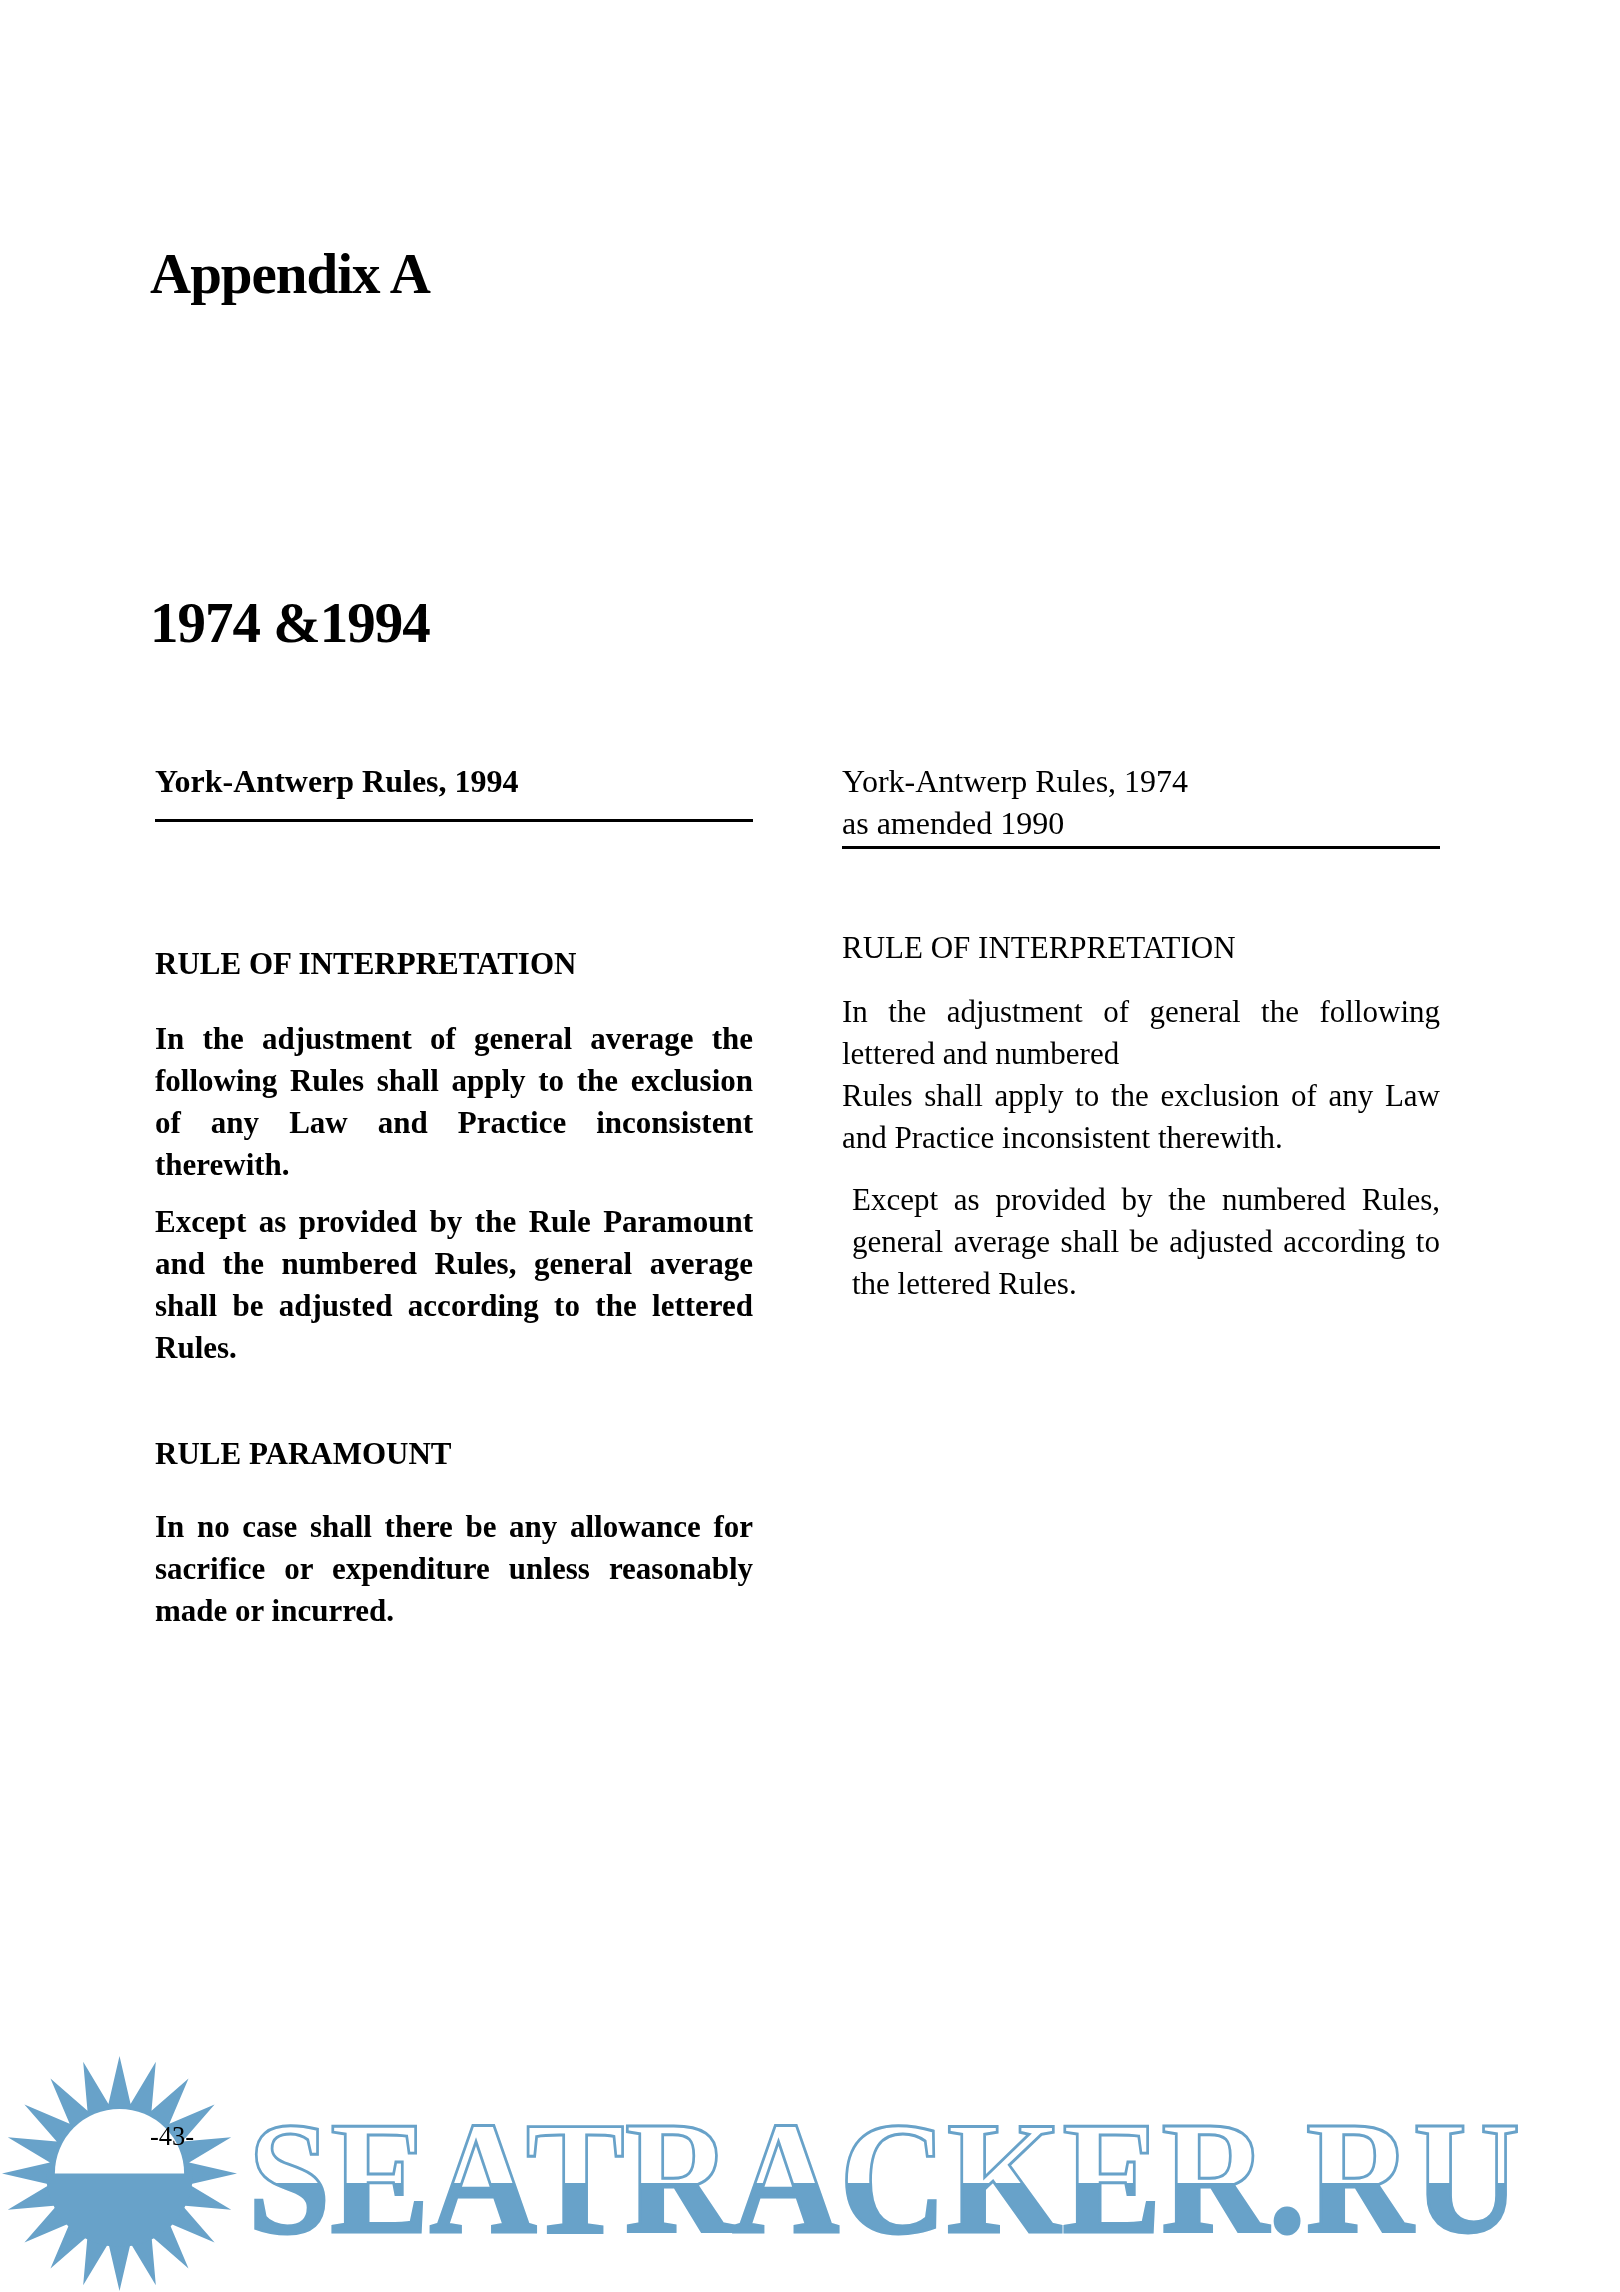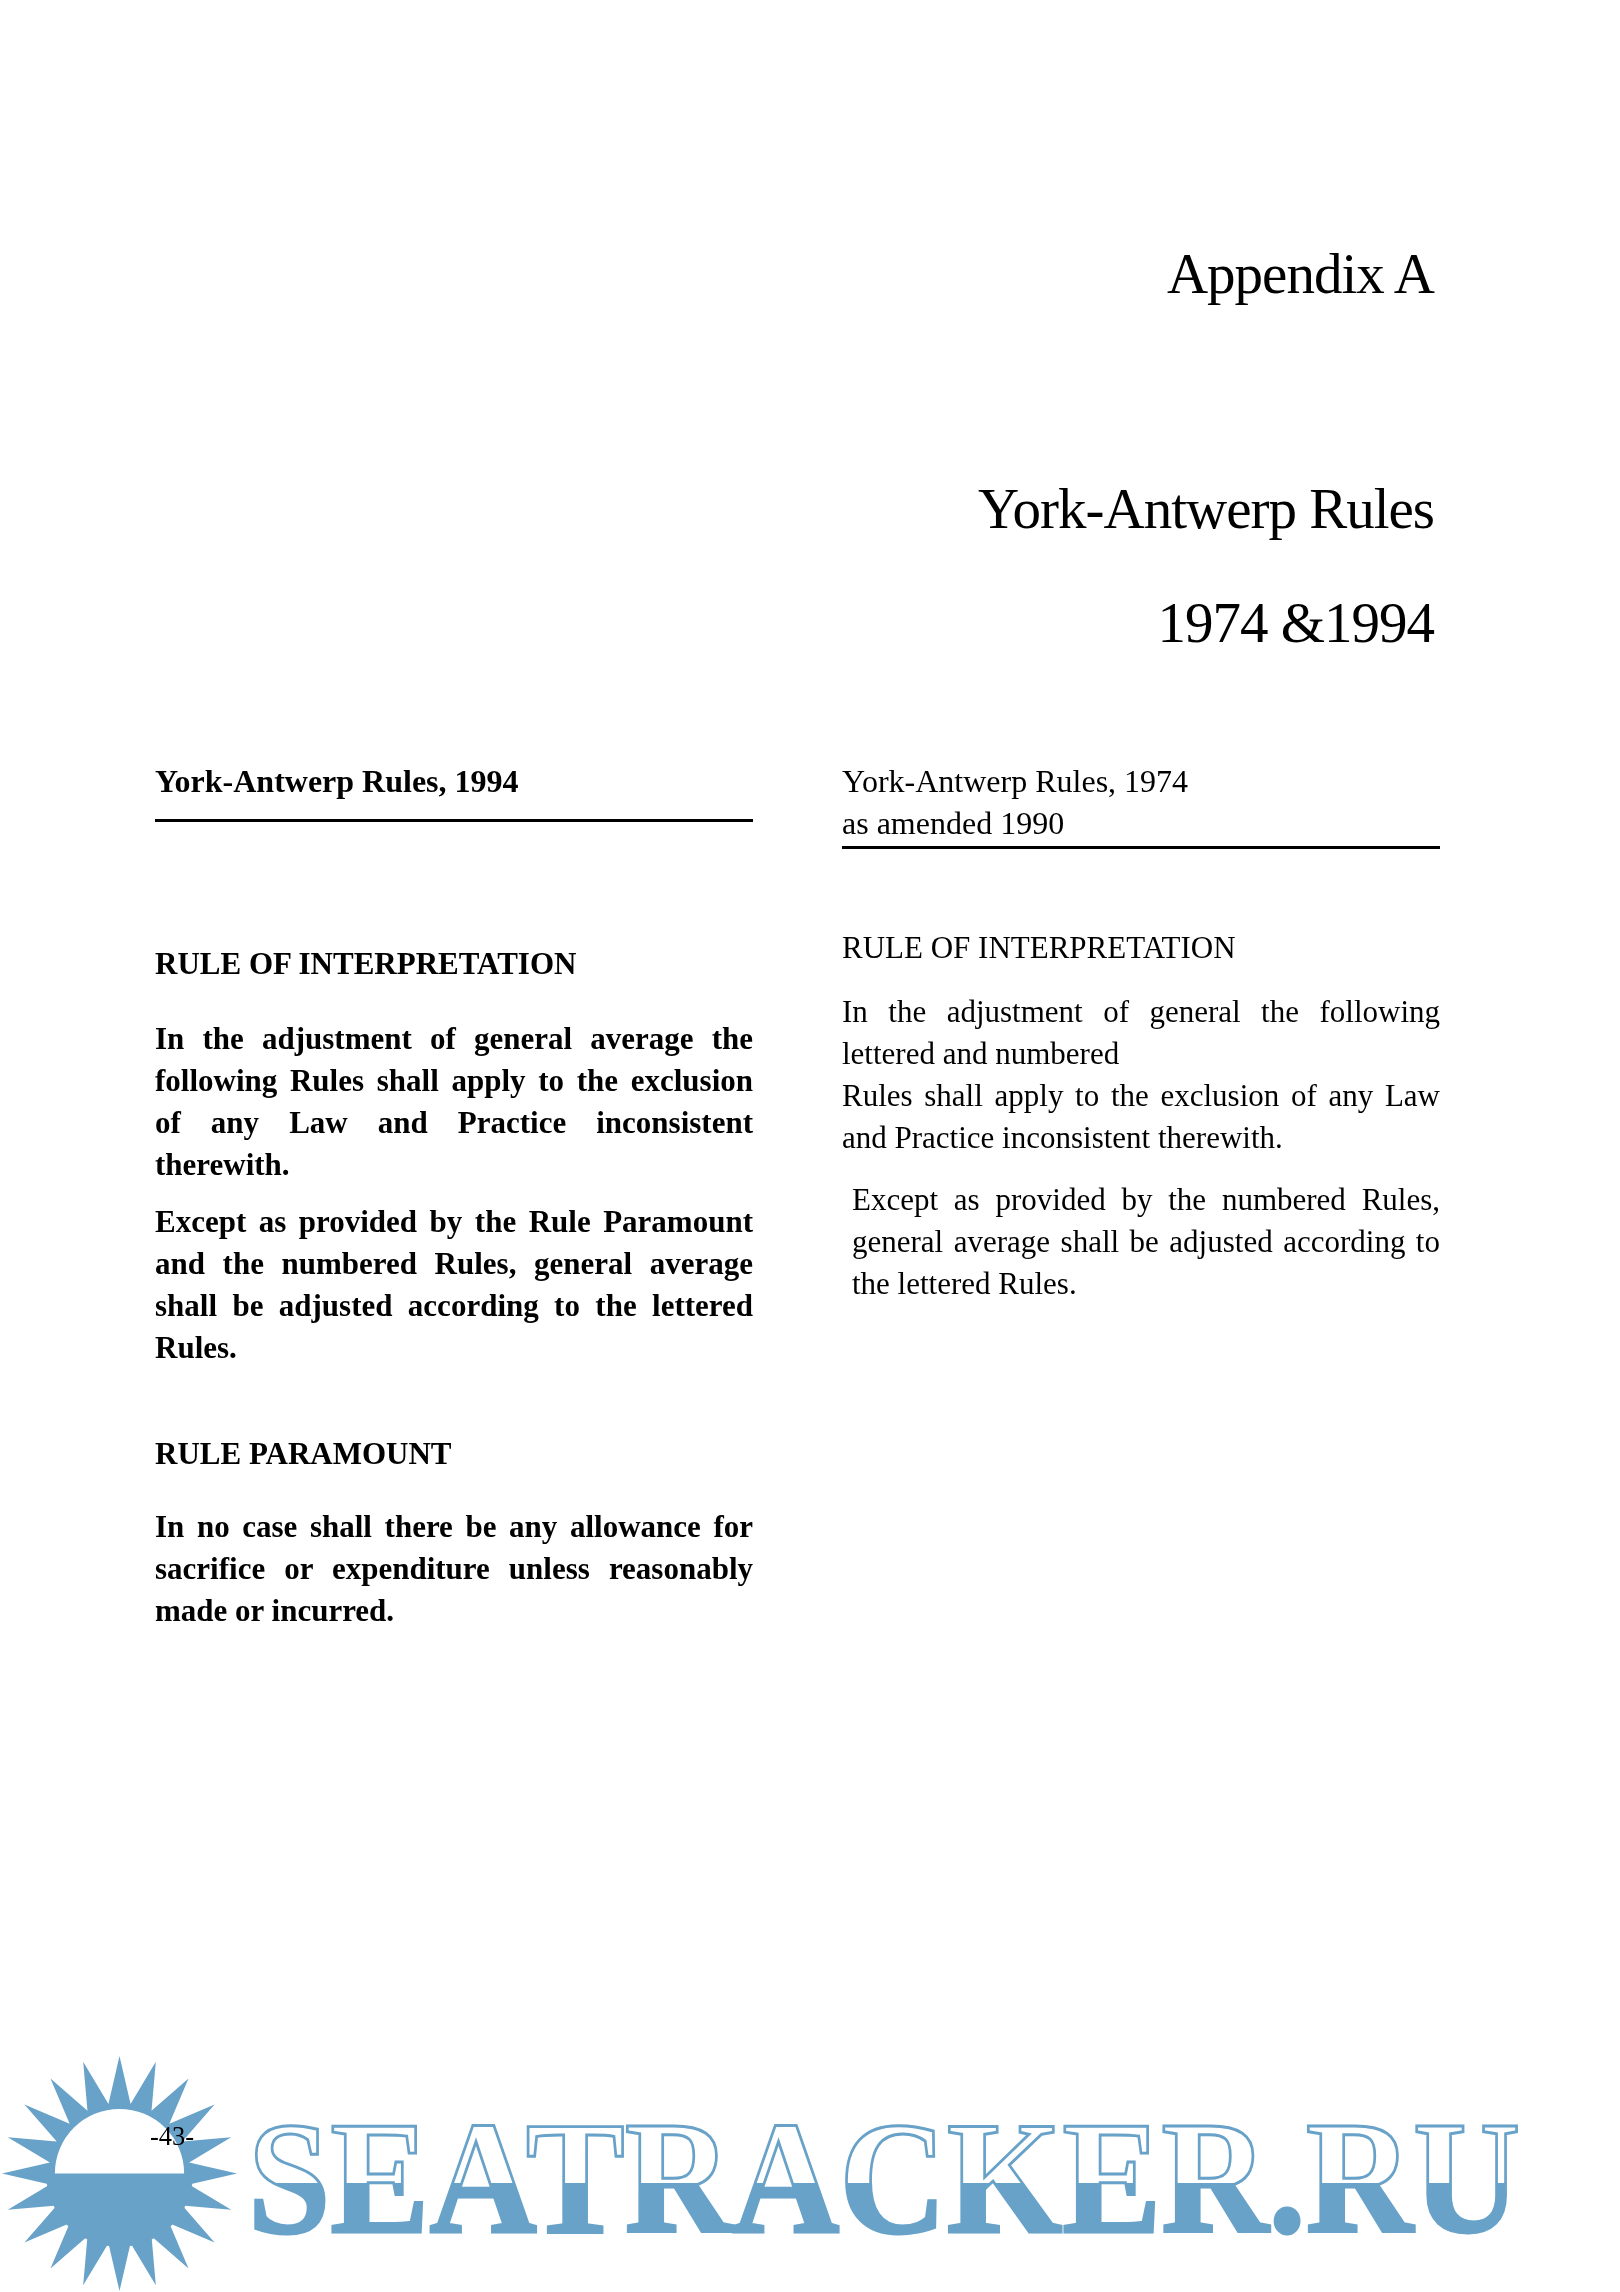--- a/index.html
+++ b/index.html
@@ -6,21 +6,21 @@
   html,body { background:#ffffff; }
   body { font-family:"Liberation Serif","DejaVu Serif",serif; color:#000; }
   .page {
     position:relative;
     width:1620px; height:2293px;
     background:#ffffff;
     overflow:hidden;
   }
   .title {
     position:absolute; left:150px; width:1284px;
-    text-align:right; font-weight:normal;
+    text-align:left; font-weight:bold;
     font-size:57px; letter-spacing:-1px;
     white-space:nowrap;
   }
   .title-appendix { top:241px; }
   .title-main     { top:476px; }
   .title-years    { top:590px; }
 
   .col {
     position:absolute; top:760px; width:598px;
     font-size:31px; line-height:42px;
@@ -63,21 +63,20 @@
     font-family:"Liberation Serif","DejaVu Serif",serif;
     font-weight:bold;
   }
 </style>
 </head>
 <body>
 
 <div class="page">
 
   <div class="title title-appendix">Appendix A</div>
-  <div class="title title-main">York-Antwerp Rules</div>
   <div class="title title-years">1974 &amp;1994</div>
 
   <div class="col col-left">
     <div class="col-header">York-Antwerp Rules, 1994</div>
     <div class="section-heading">RULE OF INTERPRETATION</div>
     <p class="para para-1">In the adjustment of general average the following Rules shall apply to the exclusion of any Law and Practice inconsistent therewith.</p>
     <p class="para para-2">Except as provided by the Rule Paramount and the numbered Rules, general average shall be adjusted according to the lettered Rules.</p>
     <div class="section-heading paramount-heading">RULE PARAMOUNT</div>
     <p class="para para-3">In no case shall there be any allowance for sacrifice or expenditure unless reasonably made or incurred.</p>
   </div>

